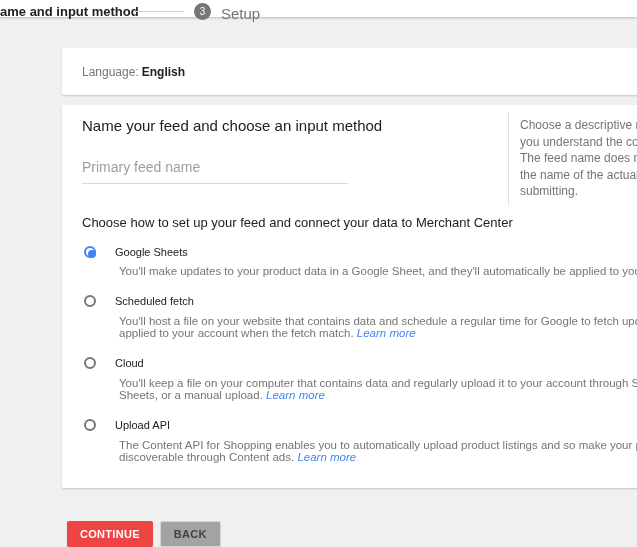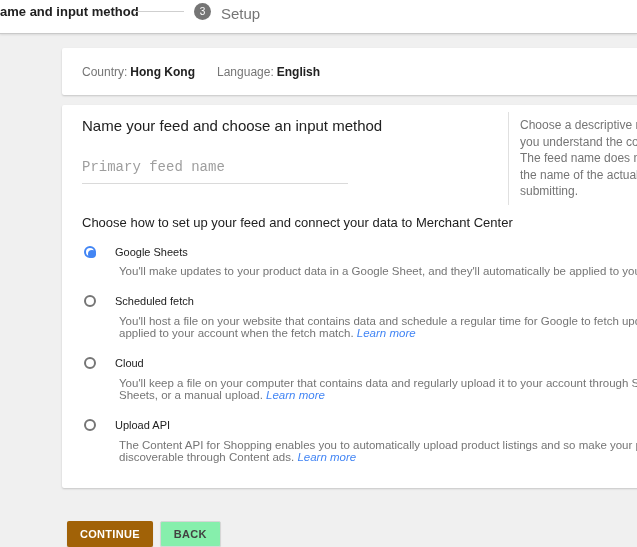--- a/index.html
+++ b/index.html
@@ -9,21 +9,21 @@
     position: relative;
     overflow: hidden;
     background: #f0f0f0;
     font-family: "Liberation Sans", sans-serif;
     color: #212121;
   }
 
   
   .topbar {
     position: absolute; top: 0; left: 0;
-    width: 637px; height: 34px;
+    width: 637px; height: 18px;
     background: #fff;
     border-bottom: 1px solid #c9c9c9;
     box-shadow: 0 1px 2px rgba(0,0,0,0.10);
     z-index: 2;
   }
   .prev-step {
     position: absolute; left: 0; top: 4px;
     font-size: 13px; font-weight: bold; color: #212121;
     white-space: nowrap;
   }
@@ -66,21 +66,21 @@
   .main-heading {
     margin: 0; font-size: 15px; font-weight: normal;
     color: #212121; line-height: 18px; white-space: nowrap;
   }
   .feed-name-input {
     display: block;
     margin-top: 24px;
     width: 266px;
     border: none; border-bottom: 1px solid #dadada;
     padding: 0 0 8px 0;
-    font-family: Liberation Mono, monospace;
+    font-family: Liberation Sans, sans-serif;
     font-size: 14px; color: #0c4a6e;
     background: transparent; outline: none;
   }
   .feed-name-input::placeholder { color: #9e9e9e; opacity: 1; }
 
   .help {
     position: absolute; left: 446px; top: 7px;
     border-left: 1px solid #e0e0e0;
     padding: 5px 0 5px 11px;
     font-size: 12px; color: #757575; line-height: 16.5px;
@@ -126,43 +126,40 @@
     position: absolute; left: 67px; top: 521px;
     display: flex; gap: 7px;
   }
   .btn {
     font-family: "Liberation Sans", sans-serif;
     font-size: 11px; font-weight: bold; letter-spacing: 0.3px;
     height: 26px; padding: 0 13px;
     border-radius: 2px; cursor: pointer;
   }
   .btn-continue {
-    background: #a16207; color: #fff; border: none;
+    background: #ef4444; color: #fff; border: none;
     box-shadow: 0 1px 1px rgba(0,0,0,0.2);
   }
   .btn-back {
-    background: #86efac; color: #424242;
+    background: #a3a3a3; color: #424242;
     border: 1px solid #d6d6d6;
     box-shadow: 0 1px 1px rgba(0,0,0,0.08);
   }
 </style>
 </head>
 <body>
 
 <header class="topbar">
   <span class="prev-step">ame and input method</span>
   <span class="connector"></span>
   <span class="step-circle"><span>3</span></span>
   <span class="step-name">Setup</span>
 </header>
 
 <section class="card card-settings">
-  <span class="kv">
-    <span class="k">Country:</span><span class="v">Hong Kong</span>
-  </span>
   <span class="kv">
     <span class="k">Language:</span><span class="v">English</span>
   </span>
 </section>
 
 <section class="card card-main">
   <h1 class="main-heading">Name your feed and choose an input method</h1>
 
   <input class="feed-name-input" type="text" placeholder="Primary feed name" style="">
 

